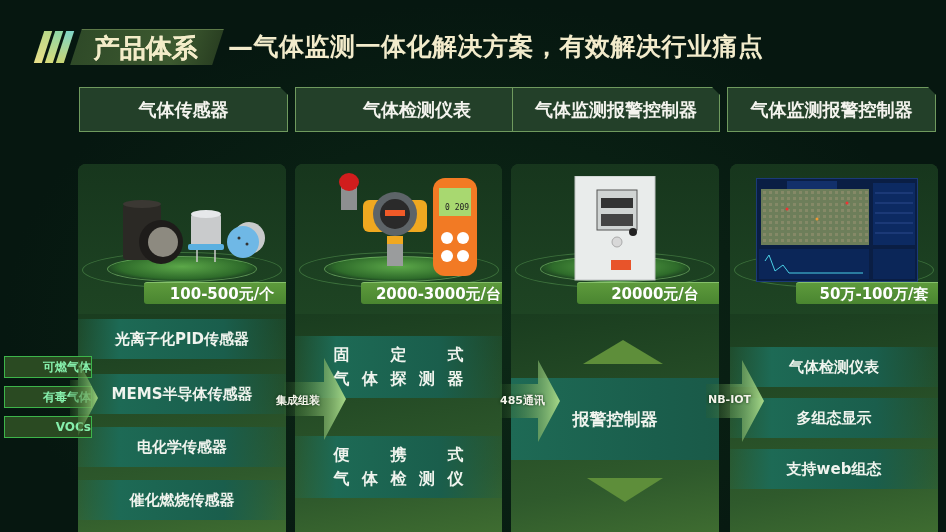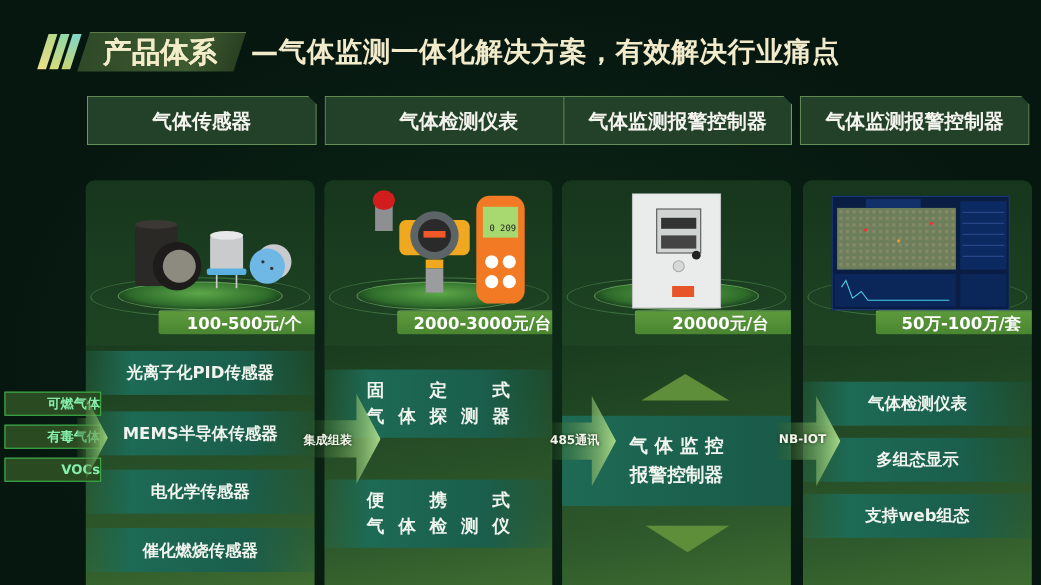--- a/index.html
+++ b/index.html
@@ -237,21 +237,20 @@
       <rect x="28" y="22" width="32" height="10" fill="#333"></rect>
       <rect x="28" y="38" width="32" height="12" fill="#444"></rect>
       <circle cx="44" cy="66" r="5" fill="#d8d8d8" stroke="#aaa"></circle>
       <circle cx="60" cy="56" r="4" fill="#222"></circle>
       <rect x="38" y="84" width="20" height="10" fill="#e8542a"></rect>
     </svg>
   </div>
   <div class="price">20000元/台</div>
   <div class="tri" style="left:72px;top:176px;border-left:40px solid transparent;border-right:40px solid transparent;border-bottom:24px solid #5e8e3a;"></div>
   <div class="item-bar tall" style="top:214px;height:82px;background:linear-gradient(90deg,#1e6a55 0%,#1a5e4c 70%,#1a5a48 100%);">
-    <div style="font-size:17px;font-weight:bold;line-height:26px;">气 体 监 控</div>
     <div style="font-size:17px;font-weight:bold;line-height:26px;">报警控制器</div>
   </div>
   <div class="tri" style="left:76px;top:314px;border-left:38px solid transparent;border-right:38px solid transparent;border-top:24px solid #5e8e3a;"></div>
 </div>
 
 <div class="panel" style="left:730px;width:208px;padding-left:48px;">
   <div class="panel-top"></div>
   <div class="platform-ring"></div>
   <div class="platform"></div>
   <div class="screen" style="left:26px;">

